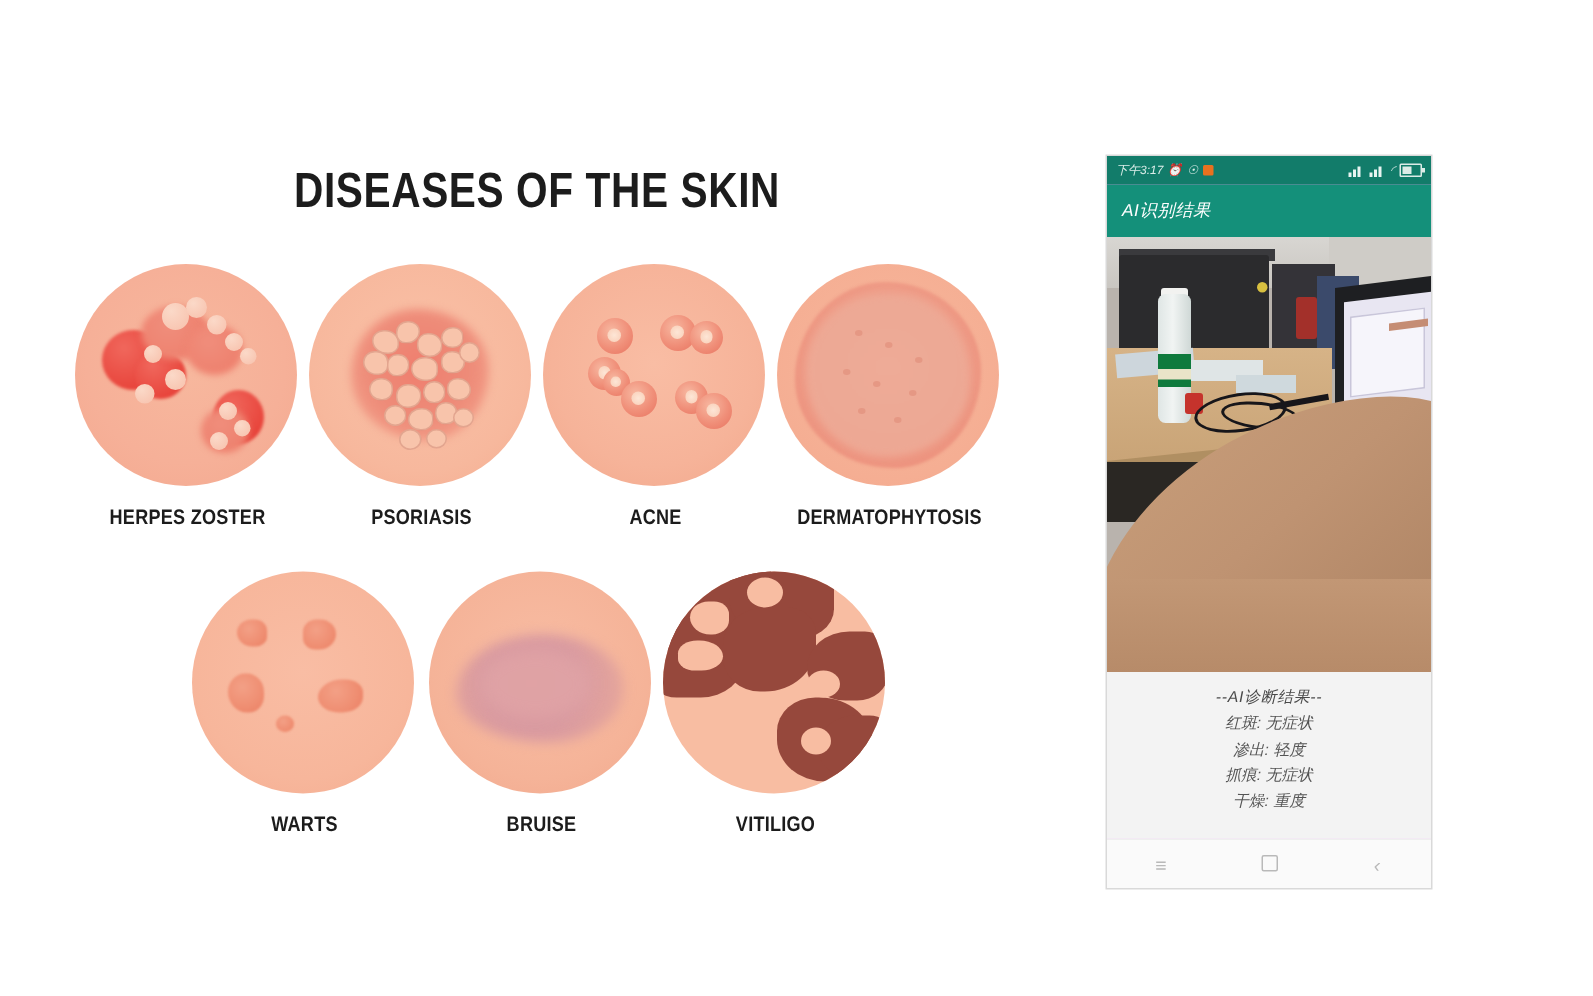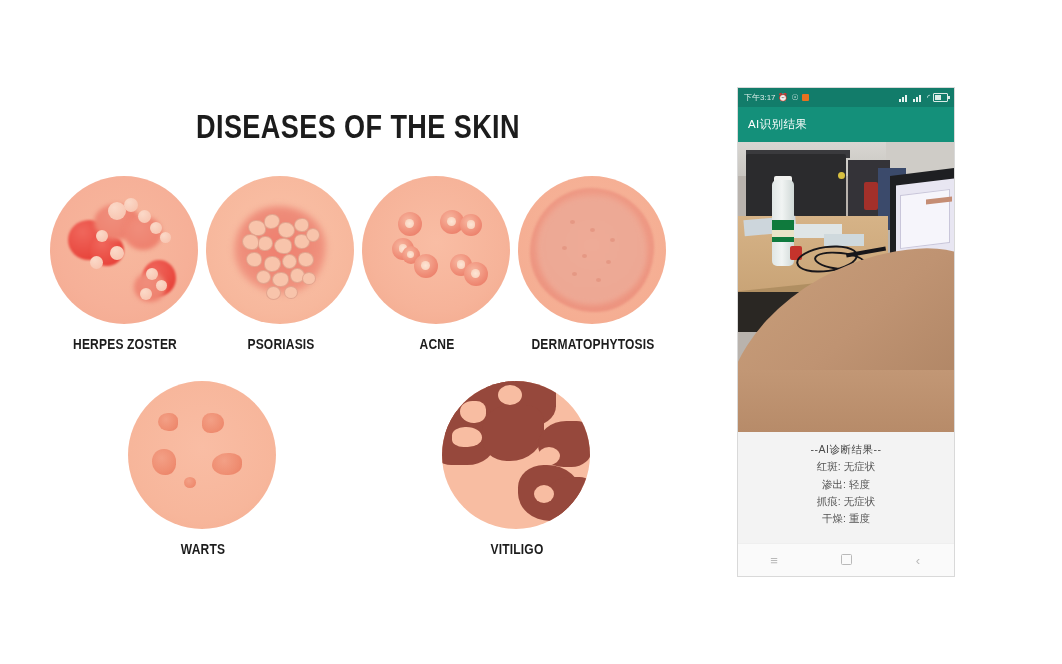--- a/index.html
+++ b/index.html
@@ -104,25 +104,26 @@
   .br .mark2 { position:absolute; left:34px; top:52px; width:74px; height:46px;
                border-radius:50%; background: rgba(226,166,168,0.65); filter: blur(5px); }
 
   
   .vt { background: #f8bda2; }
   .vt .dark { position:absolute; background:#96483c; }
 
   
   #phone {
     position: absolute;
-    left: 738px; top: 88px;
+    left: 738px; top: 104px;
     width: 216px; height: 488px;
     background: #f0abfc;
     box-shadow: 0 0 0 1px #d9d9d9;
     overflow: hidden;
+    font-style: italic;
   }
   #statusbar {
     position: relative;
     height: 19px;
     background: #127c6a;
     display: flex; align-items: center;
     padding: 0 6px;
     box-sizing: border-box;
     color: #e8f4f1;
     font-size: 8px;
@@ -312,20 +313,27 @@
       <div class="circle wt">
         <div class="wart" style="left:30px; top:32px; width:20px; height:18px; border-radius:54% 46% 42% 58%;"></div>
         <div class="wart" style="left:74px; top:32px; width:22px; height:20px; border-radius:46% 54% 58% 42%;"></div>
         <div class="wart" style="left:24px; top:68px; width:24px; height:26px; border-radius:50% 50% 44% 56%;"></div>
         <div class="wart" style="left:84px; top:72px; width:30px; height:22px; border-radius:58% 42% 50% 50%;"></div>
         <div class="wart" style="left:56px; top:96px; width:12px; height:11px; border-radius:50%;"></div>
       </div>
       <div class="d-label">WARTS</div>
     </div>
 
+    <div class="disease" style="left:286px; top:381px;">
+      <div class="circle br">
+        <div class="mark"></div>
+        <div class="mark2"></div>
+      </div>
+      <div class="d-label">BRUISE</div>
+    </div>
 
     <div class="disease" style="left:442px; top:381px;">
       <div class="circle vt">
         <div class="dark" style="left:-6px; top:-4px; width:78px; height:64px; border-radius:0 0 60% 40%;"></div>
         <div class="dark" style="left:44px; top:-6px; width:70px; height:52px; border-radius:0 0 40% 55%;"></div>
         <div class="dark" style="left:-10px; top:30px; width:64px; height:54px; border-radius:20% 50% 45% 30%;"></div>
         <div class="dark" style="left:40px; top:24px; width:62px; height:56px; border-radius:45% 30% 55% 40%;"></div>
         <div class="dark" style="left:96px; top:40px; width:54px; height:46px; border-radius:55% 30% 40% 50%;"></div>
         <div class="dark" style="left:76px; top:84px; width:64px; height:56px; border-radius:40% 55% 35% 50%;"></div>
         <div class="dark" style="left:104px; top:96px; width:48px; height:40px; border-radius:50% 30% 45% 40%;"></div>

